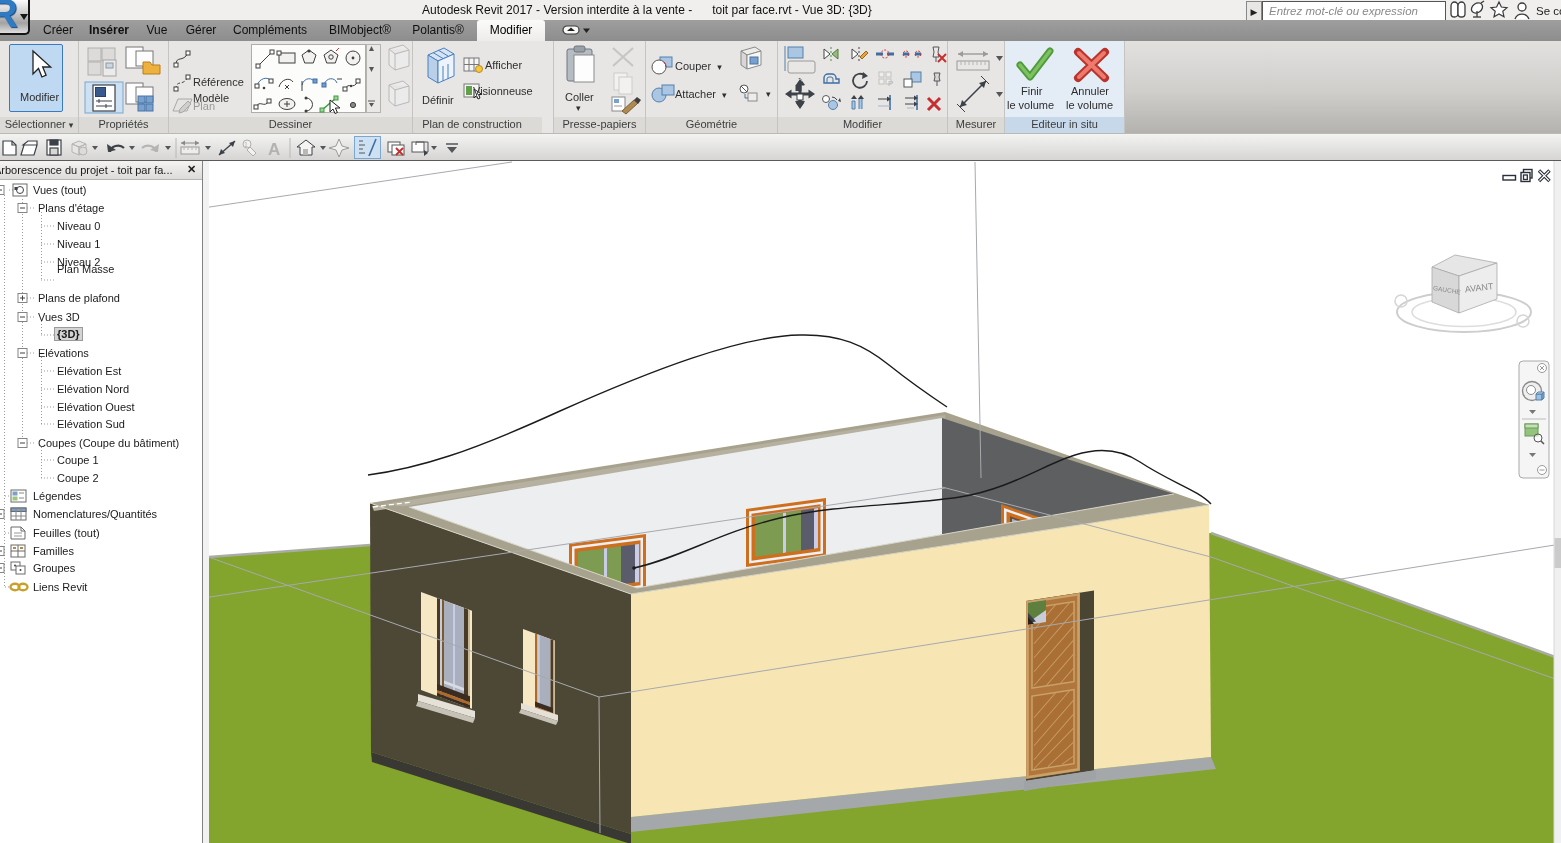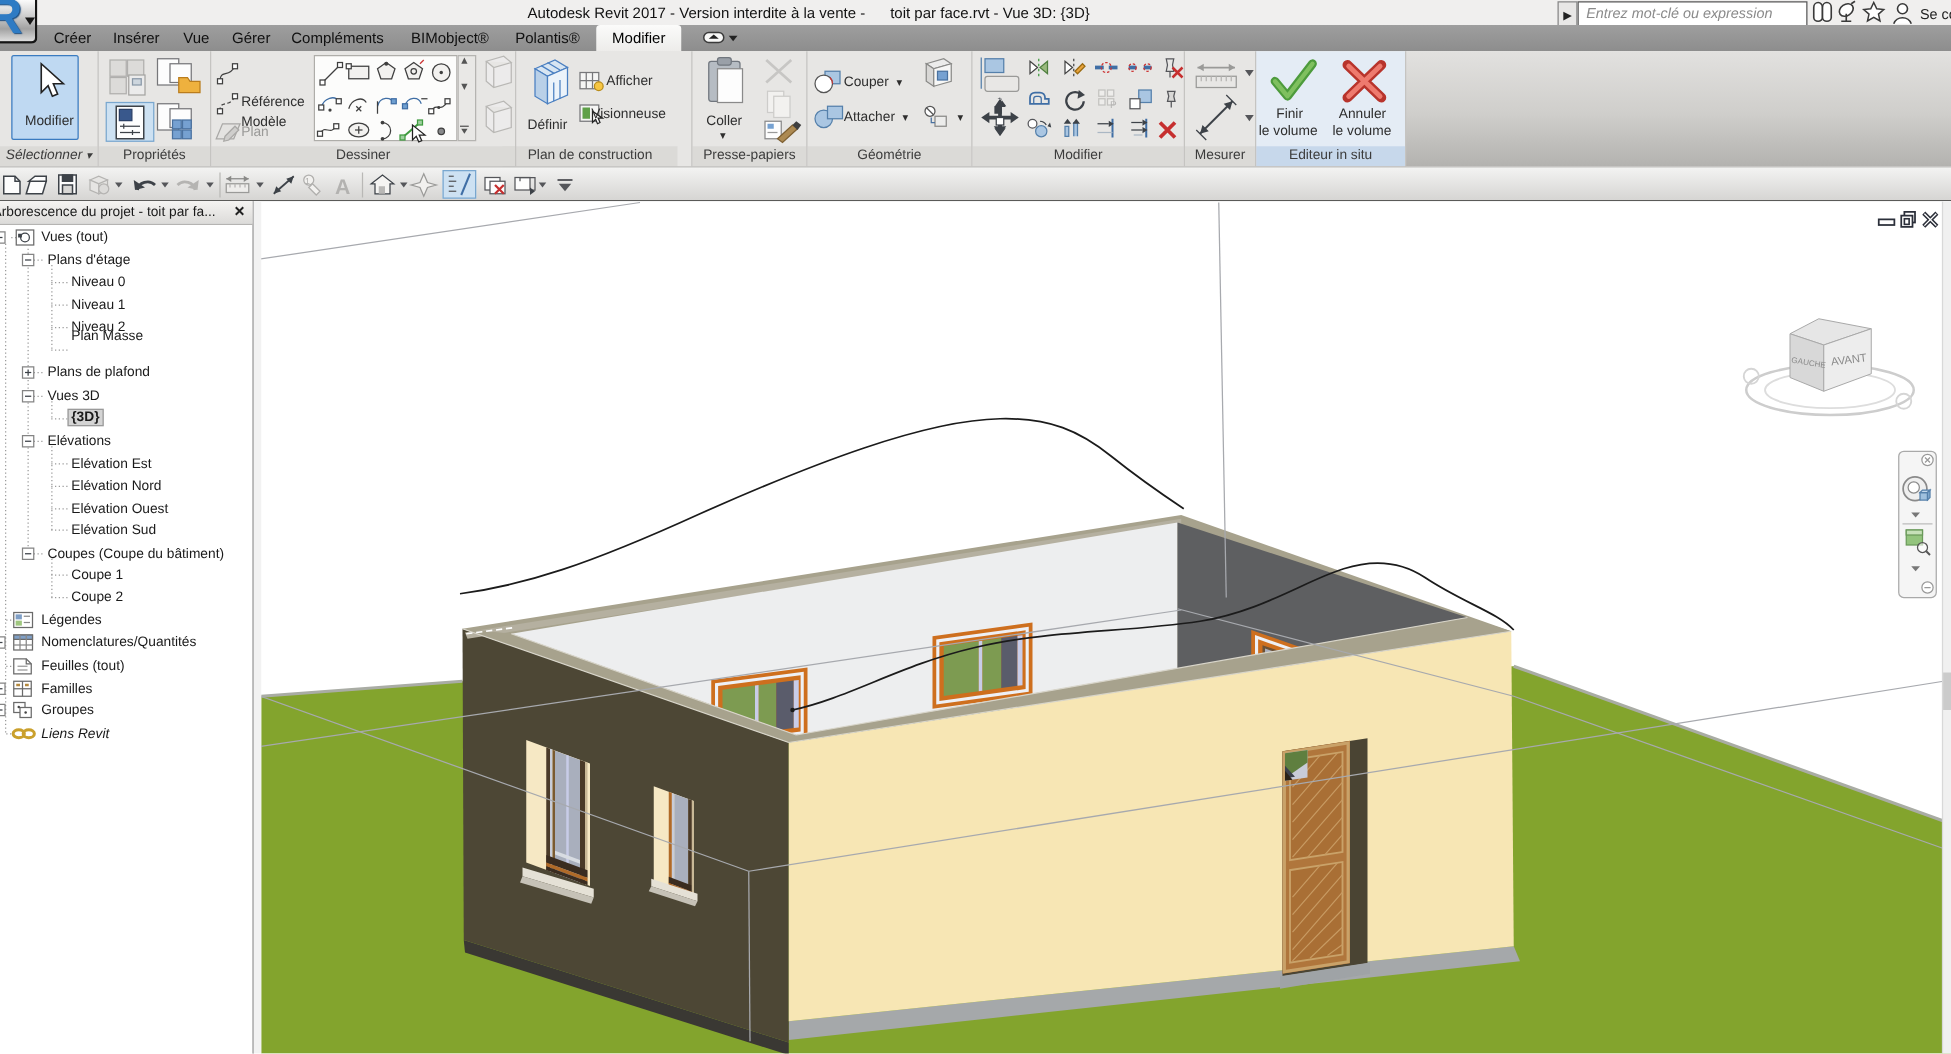--- a/index.html
+++ b/index.html
@@ -62,21 +62,21 @@
   </g>
   <text x="90" y="15" font-size="11.5" fill="#222">Se co</text>
  </svg>
 </div>
 <div id="logo">
       <div class="R">R</div>
     </div>
 <div id="logocaret"></div>
 <div id="tabbar">
  <div class="tab" style="left:33px;width:50px;">Créer</div>
- <div class="tab" style="left:84px;width:50px;">Insérer</div>
+ <div class="tab" style="left:84px;width:50px;font-weight:bold;">Insérer</div>
  <div class="tab" style="left:138px;width:38px;">Vue</div>
  <div class="tab" style="left:178px;width:46px;">Gérer</div>
  <div class="tab" style="left:228px;width:84px;">Compléments</div>
  <div class="tab" style="left:316px;width:88px;">BIMobject®</div>
  <div class="tab" style="left:406px;width:64px;">Polantis®</div>
  <div id="tab-active" style="left:477px;width:68px;">Modifier</div>
  <svg width="45" height="21" style="position:absolute;left:556px;top:0;overflow:visible;">
   <rect x="7" y="6" width="16" height="8" rx="4" fill="#f8f8f7" stroke="#3a3a3a" stroke-width="1.2"></rect>
   <path d="M11,11 l4,-3.5 l4,3.5 z" fill="#222"></path>
   <path d="M27,8.5 l7,0 l-3.5,4.5 z" fill="#222"></path>
@@ -374,21 +374,21 @@
  <div class="rtext" style="left:473px;top:44px;">Visionneuse</div>
  <div class="rtext" style="left:565px;top:50px;">Coller</div>
  <div class="rtext" style="left:576px;top:62px;font-size:9px;">▾</div>
  <div class="rtext" style="left:675px;top:19px;">Couper &nbsp;<span style="font-size:9px;">▾</span></div>
  <div class="rtext" style="left:675px;top:47px;">Attacher &nbsp;<span style="font-size:9px;">▾</span></div>
  <div class="rtext" style="left:766px;top:48px;font-size:9px;">▾</div>
  <div class="rtext" style="left:1021px;top:44px;">Finir</div>
  <div class="rtext" style="left:1007px;top:58px;">le volume</div>
  <div class="rtext" style="left:1071px;top:44px;">Annuler</div>
  <div class="rtext" style="left:1066px;top:58px;">le volume</div>
- <div class="plabel" style="left:0;width:78px;font-style:italic;">Sélectionner <span style="font-size:9px;">▾</span></div>
+ <div class="plabel" style="left:0;width:78px;">Sélectionner <span style="font-size:9px;">▾</span></div>
  <div class="plabel" style="left:79px;width:89px;">Propriétés</div>
  <div class="plabel" style="left:169px;width:243px;">Dessiner</div>
  <div class="plabel" style="left:402px;width:140px;text-align:center;">Plan de construction</div>
  <div class="plabel" style="left:554px;width:91px;">Presse-papiers</div>
  <div class="plabel" style="left:646px;width:131px;">Géométrie</div>
  <div class="plabel" style="left:778px;width:169px;">Modifier</div>
  <div class="plabel" style="left:948px;width:56px;">Mesurer</div>
  <div class="plabel" style="left:1005px;width:119px;background:#c7d8eb;">Editeur in situ</div>
  <div class="psep" style="left:78px;"></div>
  <div class="psep" style="left:168px;"></div>
@@ -602,21 +602,21 @@
  <div class="trow" style="left:57px;top:240px;">Elévation Ouest</div>
  <div class="trow" style="left:57px;top:257px;">Elévation Sud</div>
  <div class="trow" style="left:38px;top:276px;">Coupes (Coupe du bâtiment)</div>
  <div class="trow" style="left:57px;top:293px;">Coupe 1</div>
  <div class="trow" style="left:57px;top:311px;">Coupe 2</div>
  <div class="trow" style="left:33px;top:329px;">Légendes</div>
  <div class="trow" style="left:33px;top:347px;">Nomenclatures/Quantités</div>
  <div class="trow" style="left:33px;top:366px;">Feuilles (tout)</div>
  <div class="trow" style="left:33px;top:384px;">Familles</div>
  <div class="trow" style="left:33px;top:401px;">Groupes</div>
- <div class="trow" style="left:33px;top:420px;font-style:italic;">Liens Revit</div>
+ <div class="trow" style="left:33px;top:420px;">Liens Revit</div>
 </div>
 <div id="viewport">
  <svg width="1358" height="682" viewBox="203 161 1358 682">
   <defs>
    <clipPath id="cwhite">
             <polygon points="409,507 942,418 942,536 637,588"></polygon>
           </clipPath>
    <clipPath id="cdgray">
             <polygon points="942,418 1174,494 942,536"></polygon>
           </clipPath>

